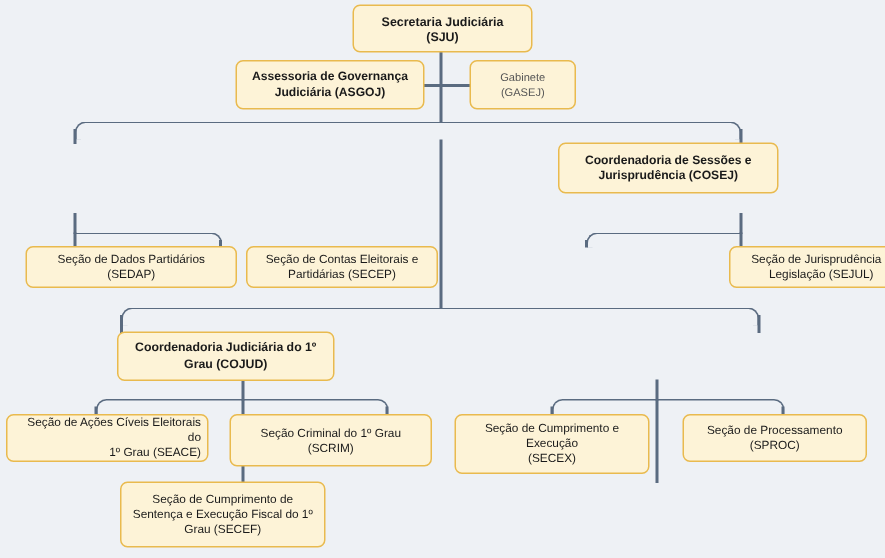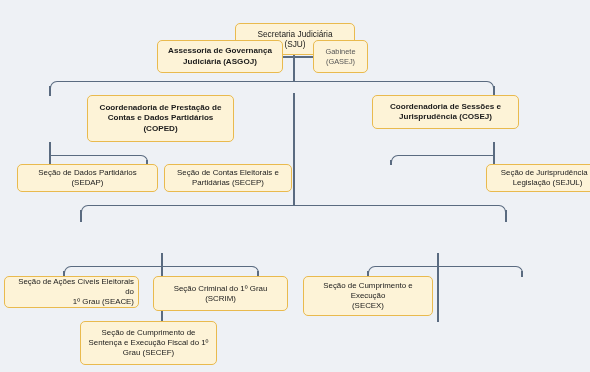--- a/index.html
+++ b/index.html
@@ -18,21 +18,21 @@
     background:#fdf3d7;
     border:1.4px solid #e9ba4e;
     border-radius:5px;
     display:flex;align-items:center;justify-content:center;
     text-align:center;
     color:#1a1a1a;
     line-height:1.25;
     padding:2px 4px;
     z-index:3;
   }
-  .node.lvl1{font-size:8.3px;font-weight:normal;margin-top:20px;}
+  .node.lvl1{font-size:8.3px;font-weight:bold;}
   .node.lvl2{font-size:8.1px;font-weight:bold;}
   .node.lvl3{font-size:8.2px;font-weight:bold;}
   .node.leaf{font-size:7.9px;font-weight:normal;}
   .node.muted{font-size:7.4px;font-weight:normal;color:#555;}
 
   
   .ln{position:absolute;background:#5a6b80;z-index:1;}
   .v{width:1.6px;}
   .h{height:1.6px;}
 
@@ -93,48 +93,49 @@
   <div class="ln v" style="left:521px;top:271px;height:6px;"></div>
 
   <div class="ln v" style="left:437px;top:266px;height:56px;"></div>
 
   <div class="node lvl1" style="left: 235px; top: 3px; width: 120px; height: 32px; white-space: pre-line;">Secretaria Judiciária
 (SJU)</div>
 
   <div class="node lvl2" style="left: 157px; top: 40px; width: 126px; height: 33px; white-space: pre-line;">Assessoria de Governança
 Judiciária (ASGOJ)</div>
 
-  <div class="node muted" style="left: 313px; top: 40px; width: 55px; height: 33px; white-space: pre-line;">Gabinete
+  <div class="node muted" style="left: 313px; top: 40px; width: 71px; height: 33px; white-space: pre-line;">Gabinete
 (GASEJ)</div>
 
-  <div class="node lvl2" style="left: 87px; top: 95px; width: 147px; height: 47px; white-space: pre-line;">Coordenadoria de Prestação de
-Contas e Dados Partidários
-(COPED)</div>
 
   <div class="node lvl2" style="left: 372px; top: 95px; width: 147px; height: 34px; white-space: pre-line;">Coordenadoria de Sessões e
 Jurisprudência (COSEJ)</div>
 
   <div class="node leaf" style="left: 17px; top: 164px; width: 141px; height: 28px; white-space: pre-line;">Seção de Dados Partidários (SEDAP)</div>
 
   <div class="node leaf" style="left: 164px; top: 164px; width: 128px; height: 28px; white-space: pre-line;">Seção de Contas Eleitorais e
 Partidárias (SECEP)</div>
 
 
   <div class="node leaf" style="left: 450px; top: 164px; width: 123px; height: 28px; white-space: pre-line; margin-left: 36px;">Seção de Jurisprudência e
 Legislação (SEJUL)</div>
 
+  <div class="node lvl3" style="left: 78px; top: 221px; width: 145px; height: 33px; white-space: pre-line;">Coordenadoria Judiciária do 1º
+Grau (COJUD)</div>
 
 
   <div class="node leaf" style="left: 4px; top: 276px; width: 135px; height: 32px; white-space: pre-line; text-align: right;">Seção de Ações Cíveis Eleitorais do
 1º Grau (SEACE)</div>
 
   <div class="node leaf" style="left: 153px; top: 276px; width: 135px; height: 35px; white-space: pre-line;">Seção Criminal do 1º Grau (SCRIM)</div>
 
   <div class="node leaf" style="left: 80px; top: 321px; width: 137px; height: 44px; white-space: pre-line;">Seção de Cumprimento de
 Sentença e Execução Fiscal do 1º
 Grau (SECEF)</div>
 
   <div class="node leaf" style="left: 303px; top: 276px; width: 130px; height: 40px; white-space: pre-line;">Seção de Cumprimento e Execução
 (SECEX)</div>
 
+  <div class="node leaf" style="left: 455px; top: 276px; width: 123px; height: 32px; white-space: pre-line;">Seção de Processamento
+(SPROC)</div>
 
 
 </div>
 
 </body></html>

